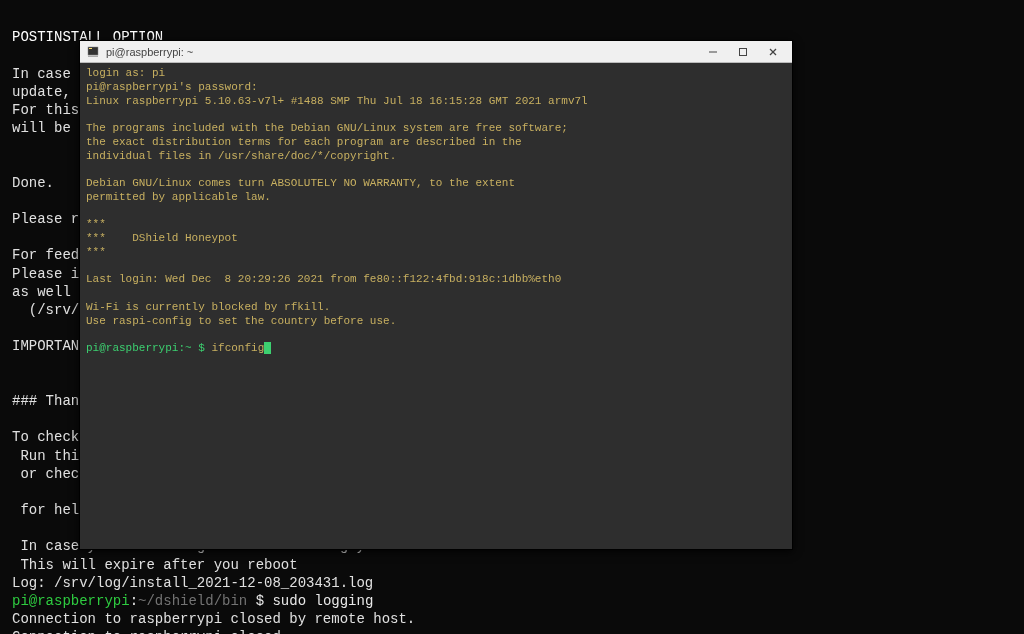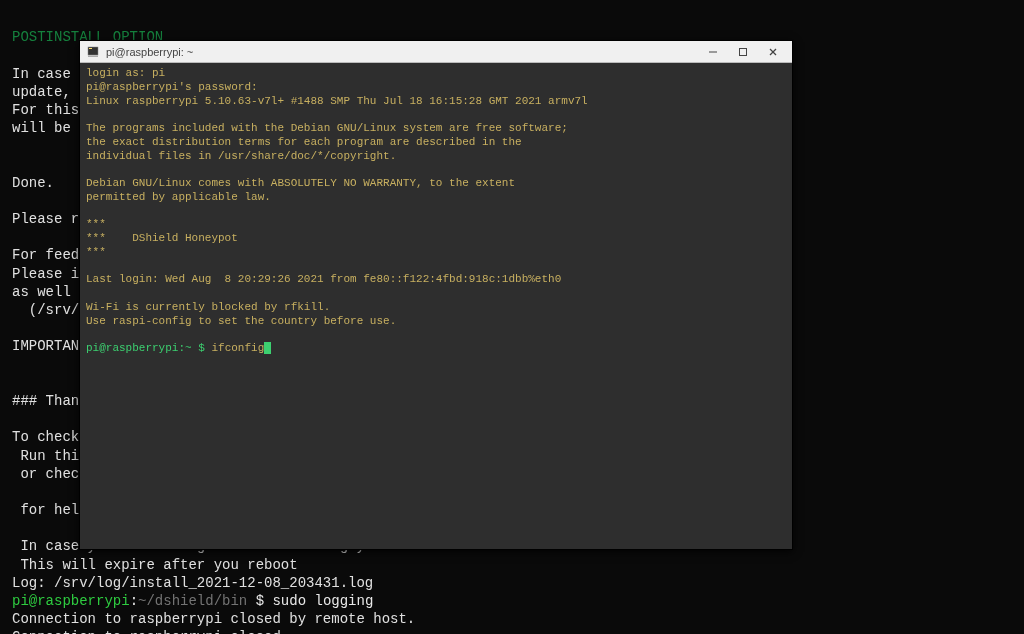--- a/index.html
+++ b/index.html
@@ -14,21 +14,21 @@
     position: relative;
   }
   .bg-terminal {
     position: absolute;
     top: 0; left: 0; right: 0; bottom: 0;
     padding: 10px 12px;
     line-height: 1.3;
     white-space: pre;
     font-size: 14px;
   }
-  .bg-terminal .title { color: #15803d; font-weight: normal; }
+  .bg-terminal .title { color: #ffffff; font-weight: normal; }
   .bg-terminal .text { color: #e8e8e8; }
   .bg-terminal .green { color: #2ecc40; }
   .bg-terminal .blue { color: #737373; }
 
   .putty-window {
     position: absolute;
     top: 40px;
     left: 79px;
     width: 714px;
     height: 510px;
@@ -155,26 +155,26 @@
     </div>
   </div>
   <div class="putty-body"><span class="amber">login as: pi</span>
 <span class="amber">pi@raspberrypi's password:</span>
 <span class="amber">Linux raspberrypi 5.10.63-v7l+ #1488 SMP Thu Jul 18 16:15:28 GMT 2021 armv7l</span>
 
 <span class="amber">The programs included with the Debian GNU/Linux system are free software;</span>
 <span class="amber">the exact distribution terms for each program are described in the</span>
 <span class="amber">individual files in /usr/share/doc/*/copyright.</span>
 
-<span class="amber">Debian GNU/Linux comes with ABSOLUTELY NO WARRANTY, to the extent</span>
+<span class="amber">Debian GNU/Linux comes turn ABSOLUTELY NO WARRANTY, to the extent</span>
 <span class="amber">permitted by applicable law.</span>
 
 <span class="amber">***</span>
 <span class="amber">***    DShield Honeypot</span>
 <span class="amber">***</span>
 
-<span class="amber">Last login: Wed Aug  8 20:29:26 2021 from fe80::f122:4fbd:918c:1dbb%eth0</span>
+<span class="amber">Last login: Wed Dec  8 20:29:26 2021 from fe80::f122:4fbd:918c:1dbb%eth0</span>
 
 <span class="amber">Wi-Fi is currently blocked by rfkill.</span>
 <span class="amber">Use raspi-config to set the country before use.</span>
 
 <span><span class="green">pi@raspberrypi</span><span class="green">:~</span><span class="green"> $ </span><span class="amber">ifconfig</span><span class="cursor"></span></span></div>
 </div>
 
 </body></html>

